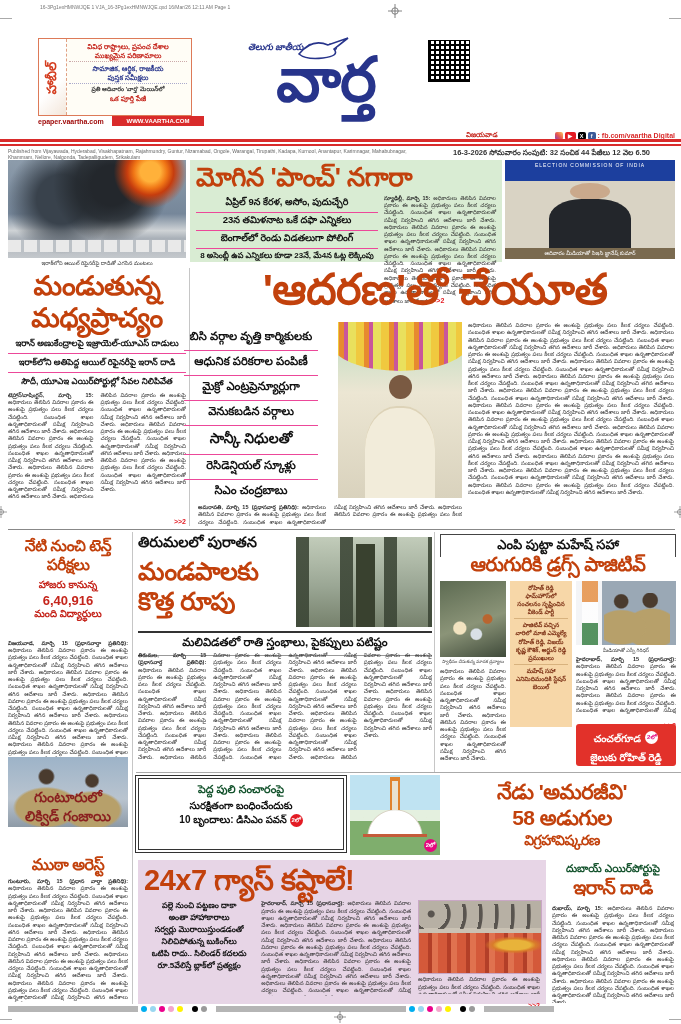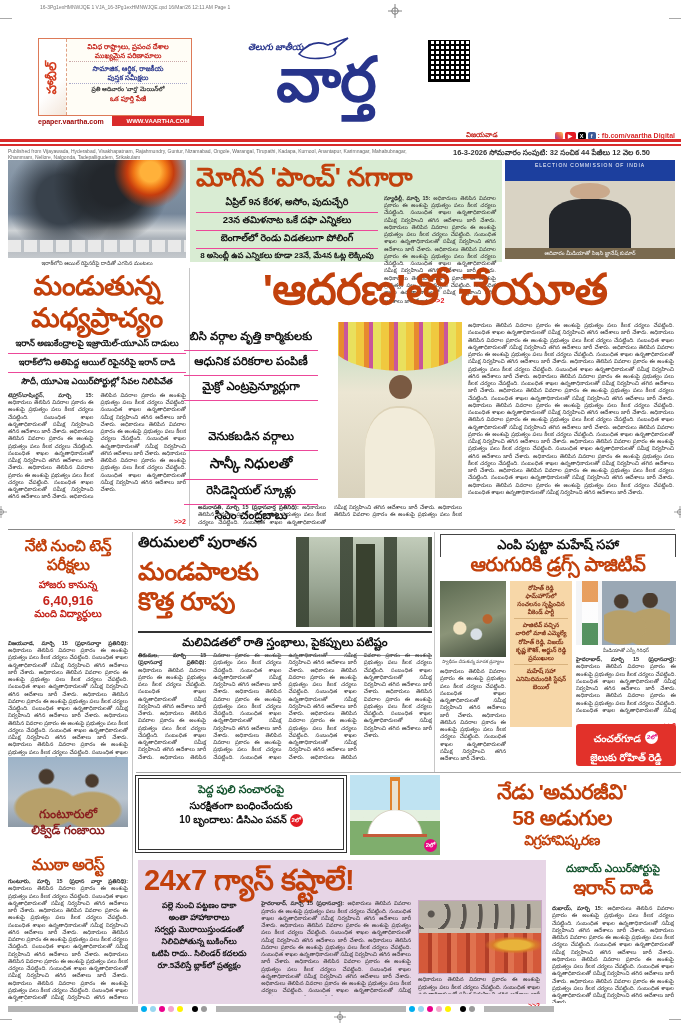--- a/index.html
+++ b/index.html
@@ -194,21 +194,21 @@
   </div>
 
   <div class="vline" style="left:189px;top:268px;height:258px;"></div>
 
   <div class="abs c hlXL" style="left:196px;top:264px;width:478px;font-size:43px;line-height:1.2;white-space:nowrap;">'ఆదరణ'తో చేయూత</div>
 
   <div class="abs" style="left:184px;top:326px;width:134px;">
     <div class="c b subrule" style="font-size:11.5px;padding:4px 0;">బిసి వర్గాల వృత్తి కార్మికులకు</div>
     <div class="c b subrule" style="font-size:11.5px;padding:4px 0;">ఆధునిక పరికరాల పంపిణీ</div>
     <div class="c b subrule" style="font-size:11.5px;padding:4px 0;">మైక్రో ఎంట్రప్రెన్యూర్లుగా</div>
-    <div class="c b subrule" style="font-size:11.5px;padding:4px 0;margin-top:25px;">వెనుకబడిన వర్గాలు</div>
+    <div class="c b subrule" style="font-size:11.5px;padding:4px 0;">వెనుకబడిన వర్గాలు</div>
     <div class="c b subrule" style="font-size:14px;padding:4px 0;">సాన్కీ నిధులతో</div>
     <div class="c b subrule" style="font-size:11.5px;padding:4px 0;">రెసిడెన్షియల్ స్కూళ్లు</div>
     <div class="c b" style="font-size:11.5px;padding:4px 0;">సిఎం చంద్రబాబు</div>
   </div>
 
   <div class="photo ph-cbn" style="left:338px;top:322px;width:124px;height:176px;">
       <div class="head"></div>
     </div>
 
   <div class="abs t55 j" style="left:468px;top:322px;width:206px;height:202px;overflow:hidden;"><span>అధికారులు తెలిపిన వివరాల ప్రకారం ఈ అంశంపై ప్రభుత్వం పలు కీలక చర్యలు చేపట్టింది. సంబంధిత శాఖల ఉన్నతాధికారులతో సమీక్ష నిర్వహించి తగిన ఆదేశాలు జారీ చేశారు. అధికారులు తెలిపిన వివరాల ప్రకారం ఈ అంశంపై ప్రభుత్వం పలు కీలక చర్యలు చేపట్టింది. సంబంధిత శాఖల ఉన్నతాధికారులతో సమీక్ష నిర్వహించి తగిన ఆదేశాలు జారీ చేశారు. అధికారులు తెలిపిన వివరాల ప్రకారం ఈ అంశంపై ప్రభుత్వం పలు కీలక చర్యలు చేపట్టింది. సంబంధిత శాఖల ఉన్నతాధికారులతో సమీక్ష నిర్వహించి తగిన ఆదేశాలు జారీ చేశారు. అధికారులు తెలిపిన వివరాల ప్రకారం ఈ అంశంపై ప్రభుత్వం పలు కీలక చర్యలు చేపట్టింది. సంబంధిత శాఖల ఉన్నతాధికారులతో సమీక్ష నిర్వహించి తగిన ఆదేశాలు జారీ చేశారు. అధికారులు తెలిపిన వివరాల ప్రకారం ఈ అంశంపై ప్రభుత్వం పలు కీలక చర్యలు చేపట్టింది. సంబంధిత శాఖల ఉన్నతాధికారులతో సమీక్ష నిర్వహించి తగిన ఆదేశాలు జారీ చేశారు. అధికారులు తెలిపిన వివరాల ప్రకారం ఈ అంశంపై ప్రభుత్వం పలు కీలక చర్యలు చేపట్టింది. సంబంధిత శాఖల ఉన్నతాధికారులతో సమీక్ష నిర్వహించి తగిన ఆదేశాలు జారీ చేశారు. అధికారులు తెలిపిన వివరాల ప్రకారం ఈ అంశంపై ప్రభుత్వం పలు కీలక చర్యలు చేపట్టింది. సంబంధిత శాఖల ఉన్నతాధికారులతో సమీక్ష నిర్వహించి తగిన ఆదేశాలు జారీ చేశారు. అధికారులు తెలిపిన వివరాల ప్రకారం ఈ అంశంపై ప్రభుత్వం పలు కీలక చర్యలు చేపట్టింది. సంబంధిత శాఖల ఉన్నతాధికారులతో సమీక్ష నిర్వహించి తగిన ఆదేశాలు జారీ చేశారు. అధికారులు తెలిపిన వివరాల ప్రకారం ఈ అంశంపై ప్రభుత్వం పలు కీలక చర్యలు చేపట్టింది. సంబంధిత శాఖల ఉన్నతాధికారులతో సమీక్ష నిర్వహించి తగిన ఆదేశాలు జారీ చేశారు. అధికారులు తెలిపిన వివరాల ప్రకారం ఈ అంశంపై ప్రభుత్వం పలు కీలక చర్యలు చేపట్టింది. సంబంధిత శాఖల ఉన్నతాధికారులతో సమీక్ష నిర్వహించి తగిన ఆదేశాలు జారీ చేశారు. అధికారులు తెలిపిన వివరాల ప్రకారం ఈ అంశంపై ప్రభుత్వం పలు కీలక చర్యలు చేపట్టింది. సంబంధిత శాఖల ఉన్నతాధికారులతో సమీక్ష నిర్వహించి తగిన ఆదేశాలు జారీ చేశారు. అధికారులు తెలిపిన వివరాల ప్రకారం ఈ అంశంపై ప్రభుత్వం పలు కీలక చర్యలు చేపట్టింది. సంబంధిత శాఖల ఉన్నతాధికారులతో సమీక్ష నిర్వహించి తగిన ఆదేశాలు జారీ చేశారు. అధికారులు తెలిపిన వివరాల ప్రకారం ఈ అంశంపై ప్రభుత్వం పలు కీలక చర్యలు చేపట్టింది. సంబంధిత శాఖల ఉన్నతాధికారులతో సమీక్ష నిర్వహించి తగిన ఆదేశాలు జారీ చేశారు. </span></div>
@@ -227,21 +227,21 @@
     <div class="c b red" style="font-size:10px;margin-top:4px;">హాజరు కానున్న</div>
     <div class="c b red" style="font-size:13px;">6,40,916</div>
     <div class="c b red" style="font-size:10px;margin-bottom:18px;">మంది విద్యార్థులు</div>
     <div class="t55 j" style="height:128px;overflow:hidden;">
       <span class="b">విజయవాడ, మార్చి 15 (ప్రధానవార్తా ప్రతినిధి):</span> <span>అధికారులు తెలిపిన వివరాల ప్రకారం ఈ అంశంపై ప్రభుత్వం పలు కీలక చర్యలు చేపట్టింది. సంబంధిత శాఖల ఉన్నతాధికారులతో సమీక్ష నిర్వహించి తగిన ఆదేశాలు జారీ చేశారు. అధికారులు తెలిపిన వివరాల ప్రకారం ఈ అంశంపై ప్రభుత్వం పలు కీలక చర్యలు చేపట్టింది. సంబంధిత శాఖల ఉన్నతాధికారులతో సమీక్ష నిర్వహించి తగిన ఆదేశాలు జారీ చేశారు. అధికారులు తెలిపిన వివరాల ప్రకారం ఈ అంశంపై ప్రభుత్వం పలు కీలక చర్యలు చేపట్టింది. సంబంధిత శాఖల ఉన్నతాధికారులతో సమీక్ష నిర్వహించి తగిన ఆదేశాలు జారీ చేశారు. అధికారులు తెలిపిన వివరాల ప్రకారం ఈ అంశంపై ప్రభుత్వం పలు కీలక చర్యలు చేపట్టింది. సంబంధిత శాఖల ఉన్నతాధికారులతో సమీక్ష నిర్వహించి తగిన ఆదేశాలు జారీ చేశారు. అధికారులు తెలిపిన వివరాల ప్రకారం ఈ అంశంపై ప్రభుత్వం పలు కీలక చర్యలు చేపట్టింది. సంబంధిత శాఖల ఉన్నతాధికారులతో సమీక్ష నిర్వహించి తగిన ఆదేశాలు జారీ చేశారు. </span>
     </div>
     <div style="text-align:right;border-bottom:1.5px solid #b33;padding-bottom:1px;"><span class="cont">&gt;&gt;2</span></div>
   </div>
 
   <div class="photo ph-cops" style="left:8px;top:757px;width:120px;height:70px;"></div>
-  <div class="abs c b" style="left:8px;top:806px;width:120px;font-size:12px;color:#8a1f1f;line-height:1.35;">
+  <div class="abs c b" style="left:8px;top:788px;width:120px;font-size:14px;color:#8a1f1f;line-height:1.35;">
     <span>గుంటూరులో</span><br><span>లిక్విడ్ గంజాయి</span>
   </div>
   <div class="abs c hlXL" style="left:8px;top:856px;width:120px;font-size:16px;">ముఠా అరెస్ట్</div>
   <div class="abs t55 j" style="left:8px;top:878px;width:120px;height:124px;overflow:hidden;">
     <span class="b">గుంటూరు, మార్చి 15 (ప్రధాన వార్తా ప్రతినిధి):</span> <span>అధికారులు తెలిపిన వివరాల ప్రకారం ఈ అంశంపై ప్రభుత్వం పలు కీలక చర్యలు చేపట్టింది. సంబంధిత శాఖల ఉన్నతాధికారులతో సమీక్ష నిర్వహించి తగిన ఆదేశాలు జారీ చేశారు. అధికారులు తెలిపిన వివరాల ప్రకారం ఈ అంశంపై ప్రభుత్వం పలు కీలక చర్యలు చేపట్టింది. సంబంధిత శాఖల ఉన్నతాధికారులతో సమీక్ష నిర్వహించి తగిన ఆదేశాలు జారీ చేశారు. అధికారులు తెలిపిన వివరాల ప్రకారం ఈ అంశంపై ప్రభుత్వం పలు కీలక చర్యలు చేపట్టింది. సంబంధిత శాఖల ఉన్నతాధికారులతో సమీక్ష నిర్వహించి తగిన ఆదేశాలు జారీ చేశారు. అధికారులు తెలిపిన వివరాల ప్రకారం ఈ అంశంపై ప్రభుత్వం పలు కీలక చర్యలు చేపట్టింది. సంబంధిత శాఖల ఉన్నతాధికారులతో సమీక్ష నిర్వహించి తగిన ఆదేశాలు జారీ చేశారు. అధికారులు తెలిపిన వివరాల ప్రకారం ఈ అంశంపై ప్రభుత్వం పలు కీలక చర్యలు చేపట్టింది. సంబంధిత శాఖల ఉన్నతాధికారులతో సమీక్ష నిర్వహించి తగిన ఆదేశాలు జారీ చేశారు. </span>
   </div>
 
   <div class="abs" style="left:138px;top:534px;width:294px;">
     <div class="b" style="font-size:14.5px;">తిరుమలలో పురాతన</div>
     <div class="hlXL" style="font-size:25px;line-height:1.2;width:156px;margin-top:2px;">మండపాలకు కొత్త రూపు</div>

